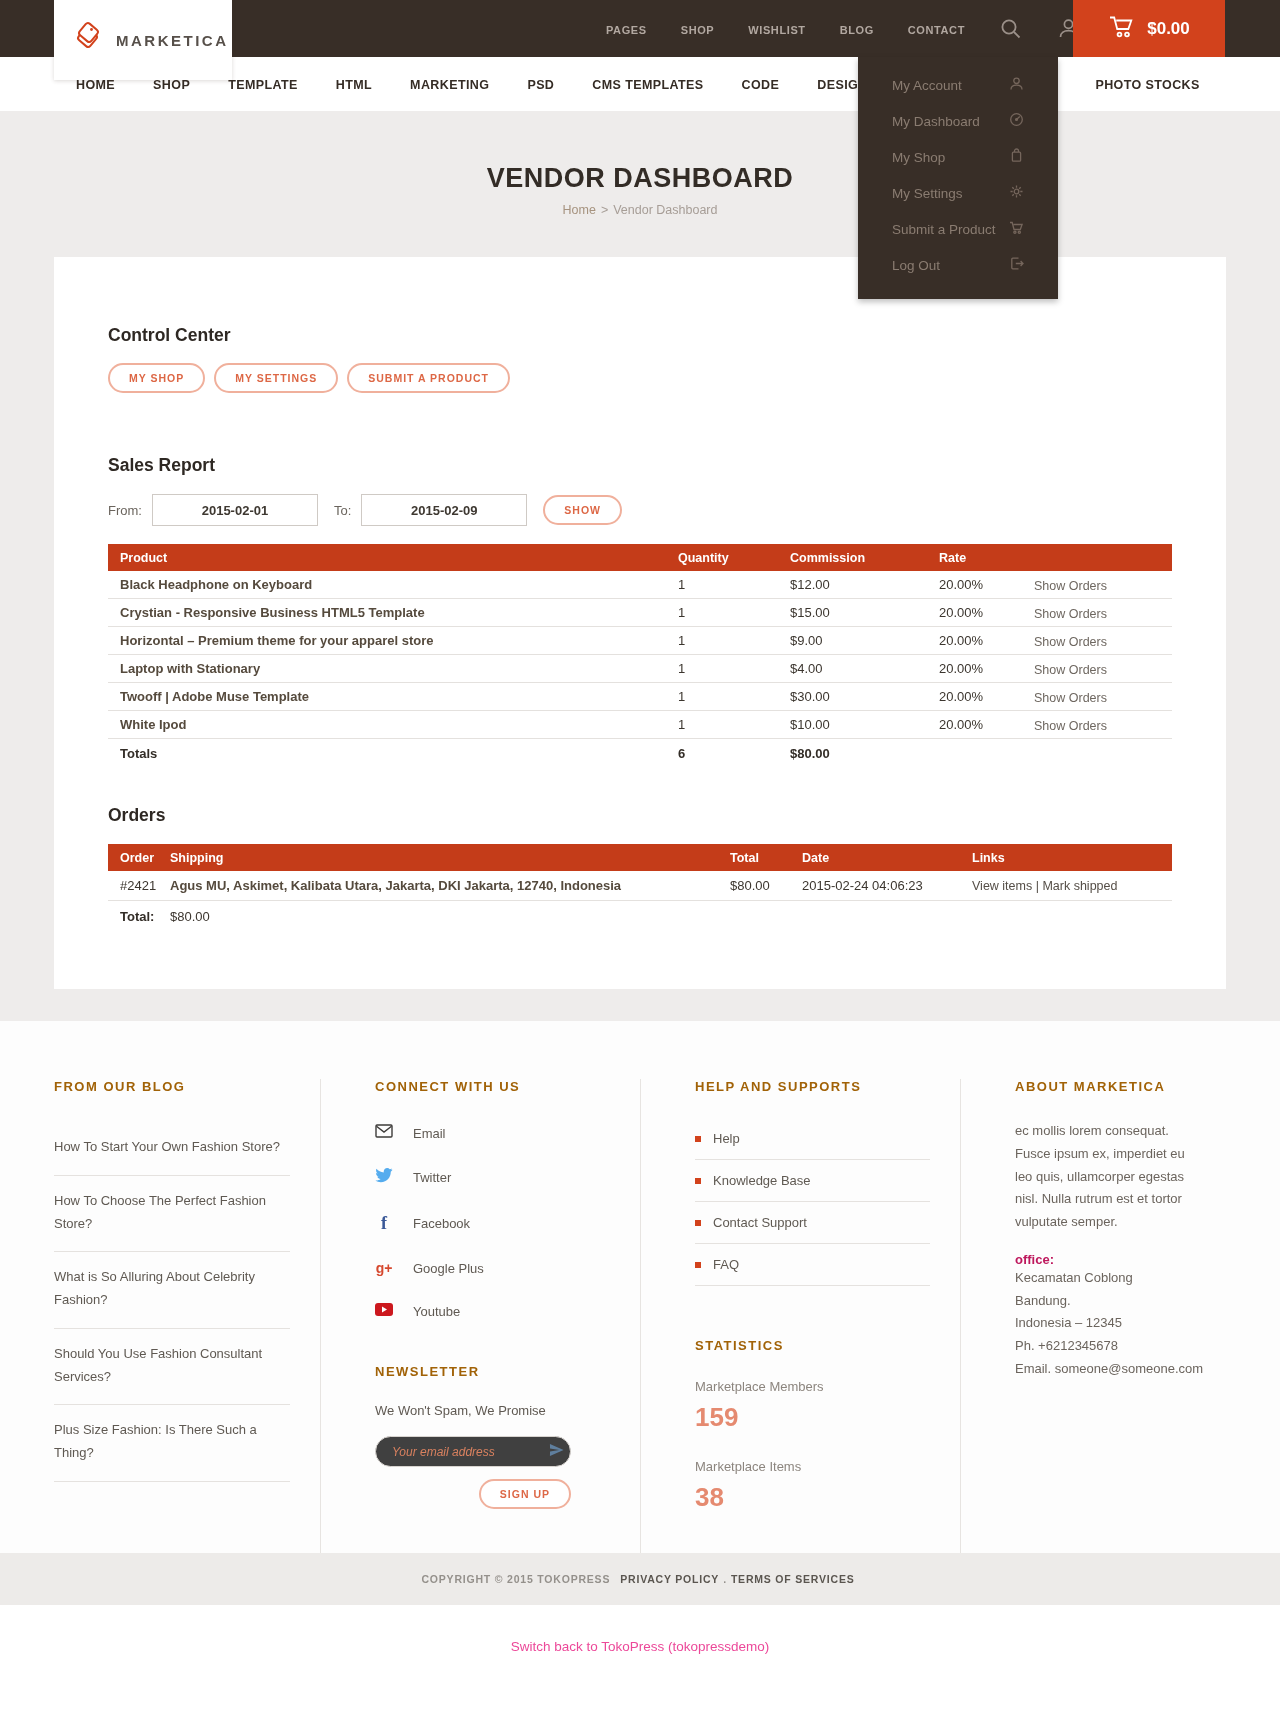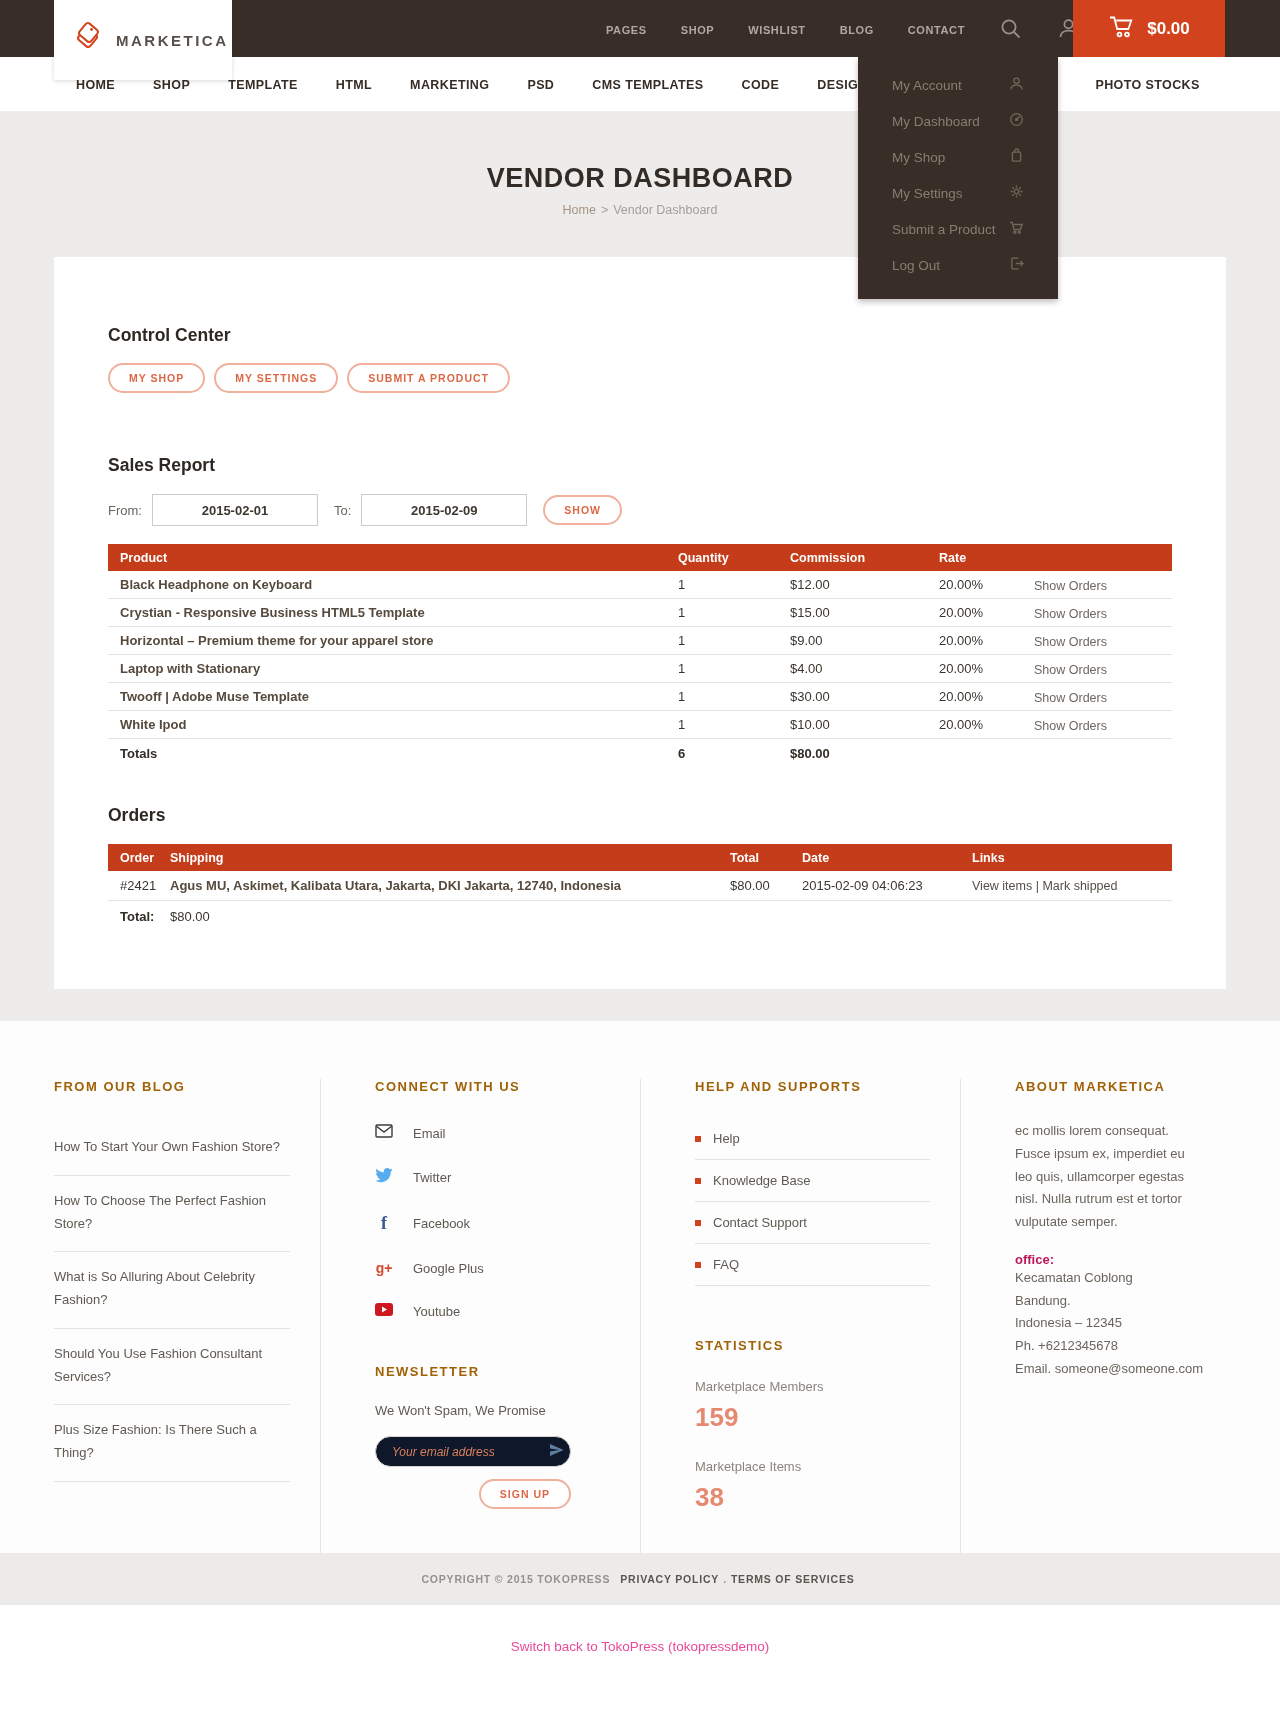--- a/index.html
+++ b/index.html
@@ -90,21 +90,21 @@
   .blog-list { list-style:none; margin-top:28px; }
   .blog-list li { padding:14px 0 16px; border-bottom:1px solid #e5e2df; }
   .blog-list li a { font-size:13px; line-height:1.75; color:#5f5952; text-decoration:none; }
   .soc-list { list-style:none; margin-top:30px; }
   .soc-list li { display:flex; align-items:center; gap:20px; margin-bottom:26px; cursor:pointer; }
   .soc-list li span.lbl { font-size:13px; color:#5f5952; }
   .soc-glyph-fb { font-family:"Liberation Serif",serif; font-weight:bold; font-size:18px; color:#3b5998; width:18px; text-align:center; }
   .soc-glyph-gp { font-weight:bold; font-size:14px; color:#d6492f; width:18px; text-align:center; }
   .news-h { margin-top:44px; }
   .promise { margin-top:24px; font-size:13px; color:#5f5952; }
-  .news-input { margin-top:18px; width:196px; height:31px; border:1px solid #d8d4d0; border-radius:16px; background:#0f172a;
+  .news-input { margin-top:18px; width:196px; height:31px; border:1px solid #d8d4d0; border-radius:16px; background:#404040;
                 display:flex; align-items:center; padding:0 12px 0 16px; }
   .news-input input { flex:1; border:none; outline:none; background:transparent; font-family:"Liberation Sans",sans-serif;
                       font-size:12px; font-style:italic; color:#d9815f; }
   .news-input input::placeholder { color:#d9815f; opacity:1; }
   .signup-wrap { width:196px; text-align:right; margin-top:12px; }
   .help-list { list-style:none; margin-top:24px; }
   .help-list li { display:flex; align-items:center; gap:12px; padding:13px 0; border-bottom:1px solid #e5e2df; cursor:pointer; }
   .sq-bullet { width:6px; height:6px; background:#d2421c; flex:none; }
   .help-list li span.lbl { font-size:13px; color:#5f5952; }
   .stats-h { margin-top:52px; }
@@ -335,21 +335,21 @@
         <span class="o-ord">Order</span>
         <span class="o-ship">Shipping</span>
         <span class="o-tot">Total</span>
         <span class="o-date">Date</span>
         <span class="o-links">Links</span>
       </div>
       <div class="t-row" style="min-height:30px">
         <span class="o-ord">#2421</span>
         <span class="o-ship">Agus MU, Askimet, Kalibata Utara, Jakarta, DKI Jakarta, 12740, Indonesia</span>
         <span class="o-tot">$80.00</span>
-        <span class="o-date">2015-02-09 04:06:23</span>
+        <span class="o-date">2015-02-24 04:06:23</span>
         <span class="o-links">
           <a href="#">View items</a><span> | </span><a href="#">Mark shipped</a>
         </span>
       </div>
       <div class="t-row totals no-b" style="min-height:30px">
         <span class="o-ord">Total:</span>
         <span class="o-ship" style="font-weight:normal;color:#3c362f">$80.00</span>
         <span class="o-tot"></span>
         <span class="o-date"></span>
         <span class="o-links"></span>

